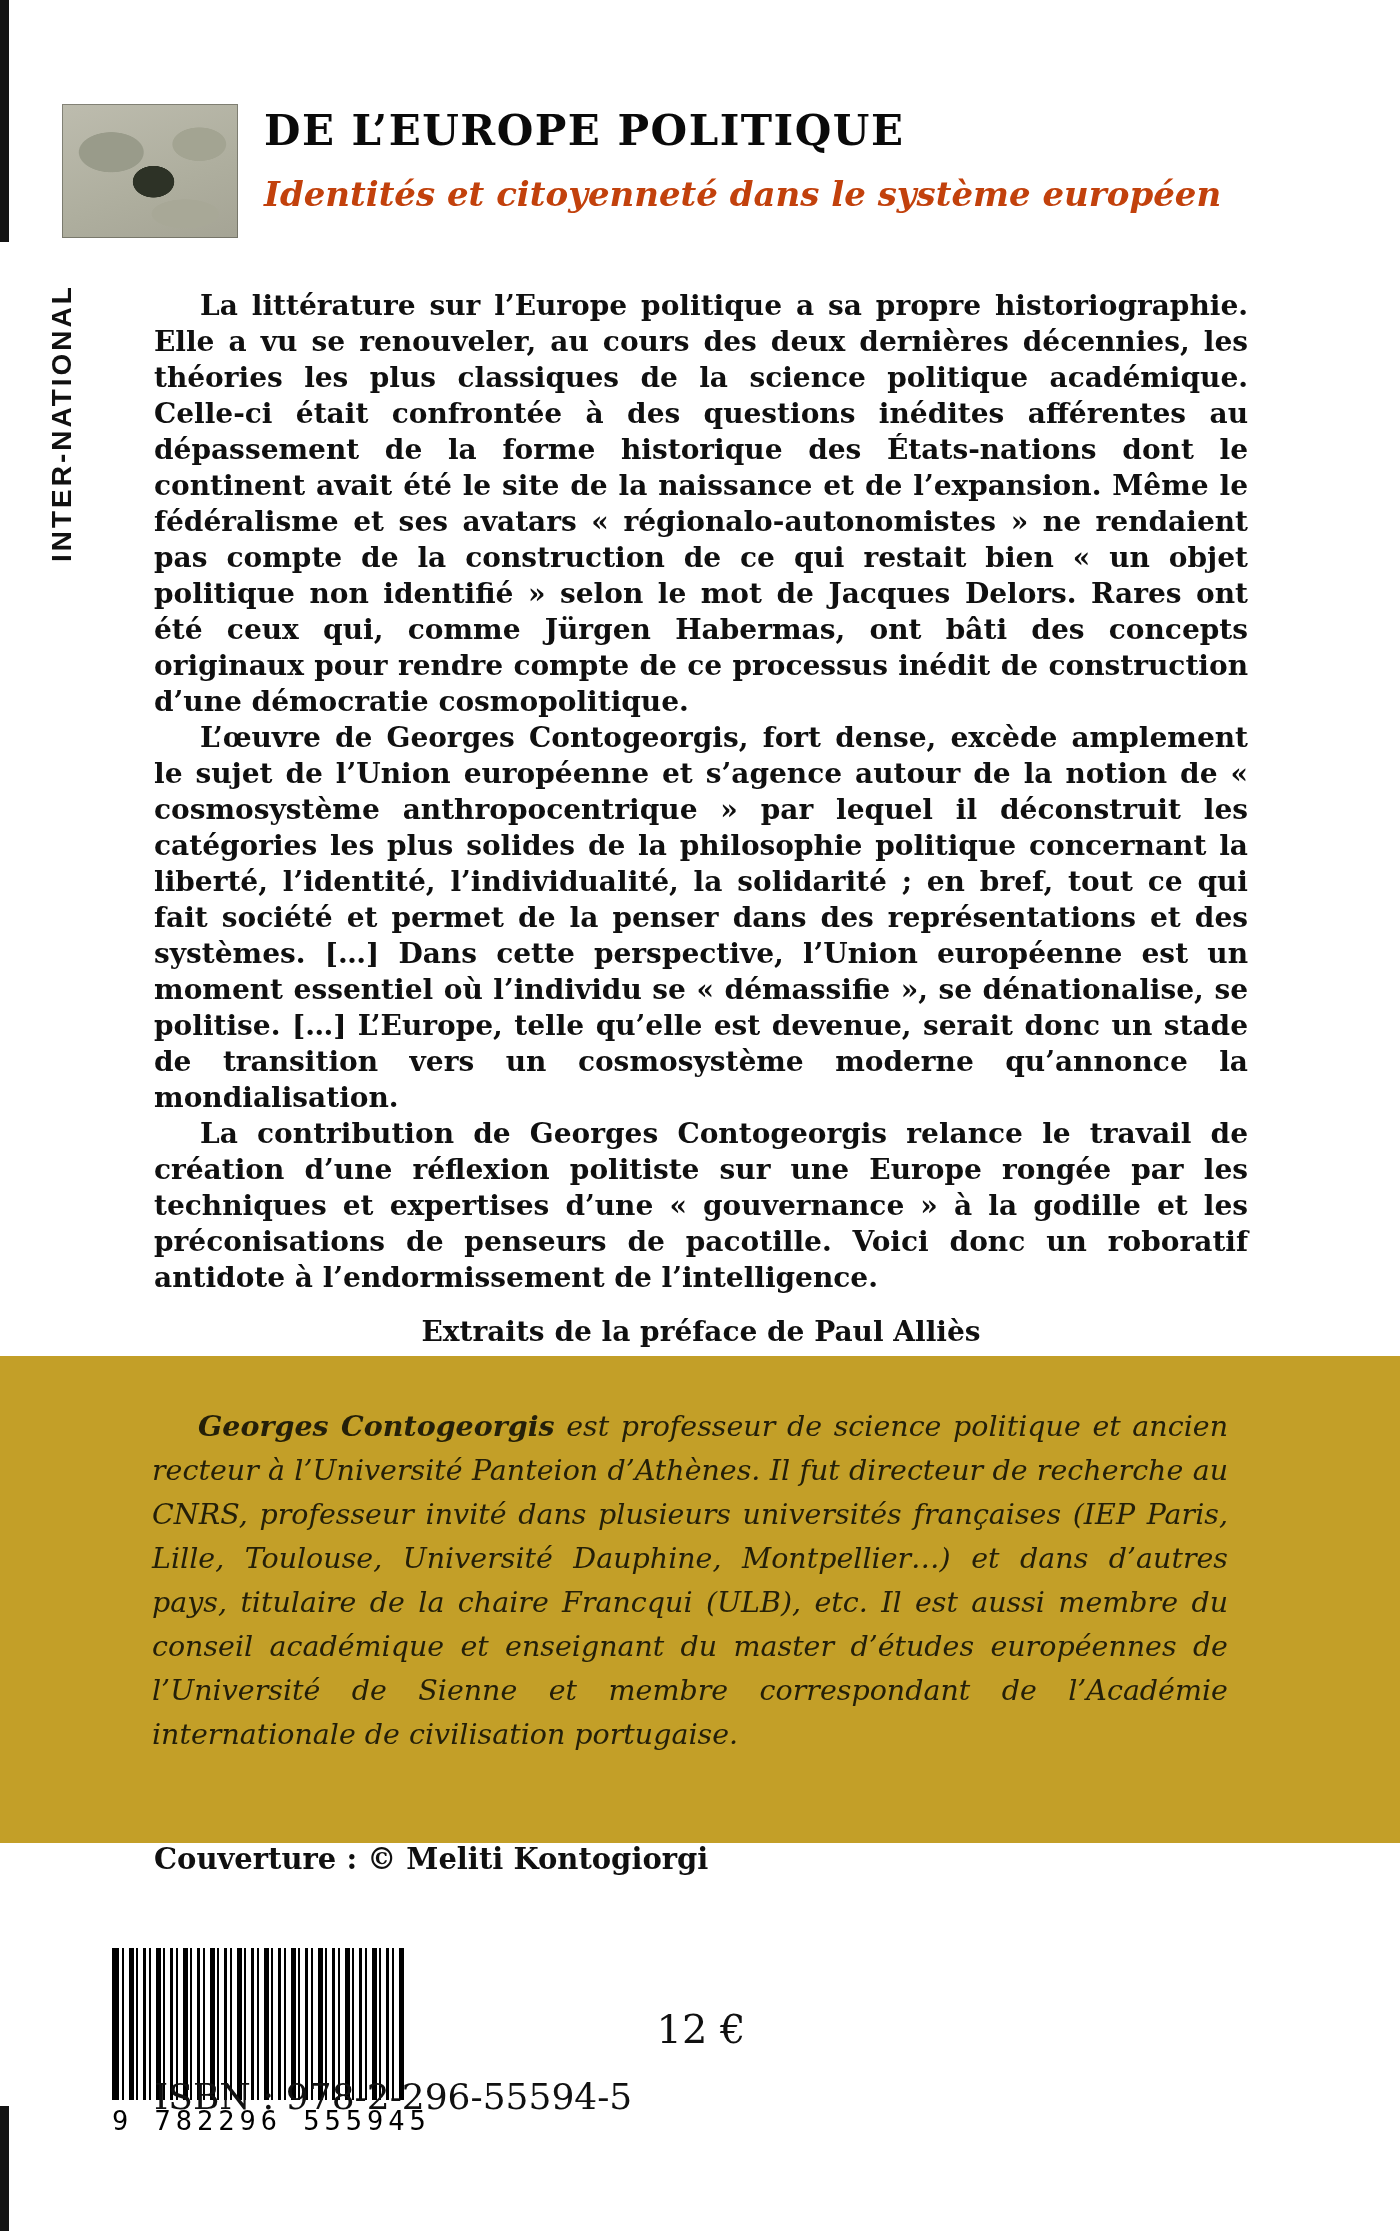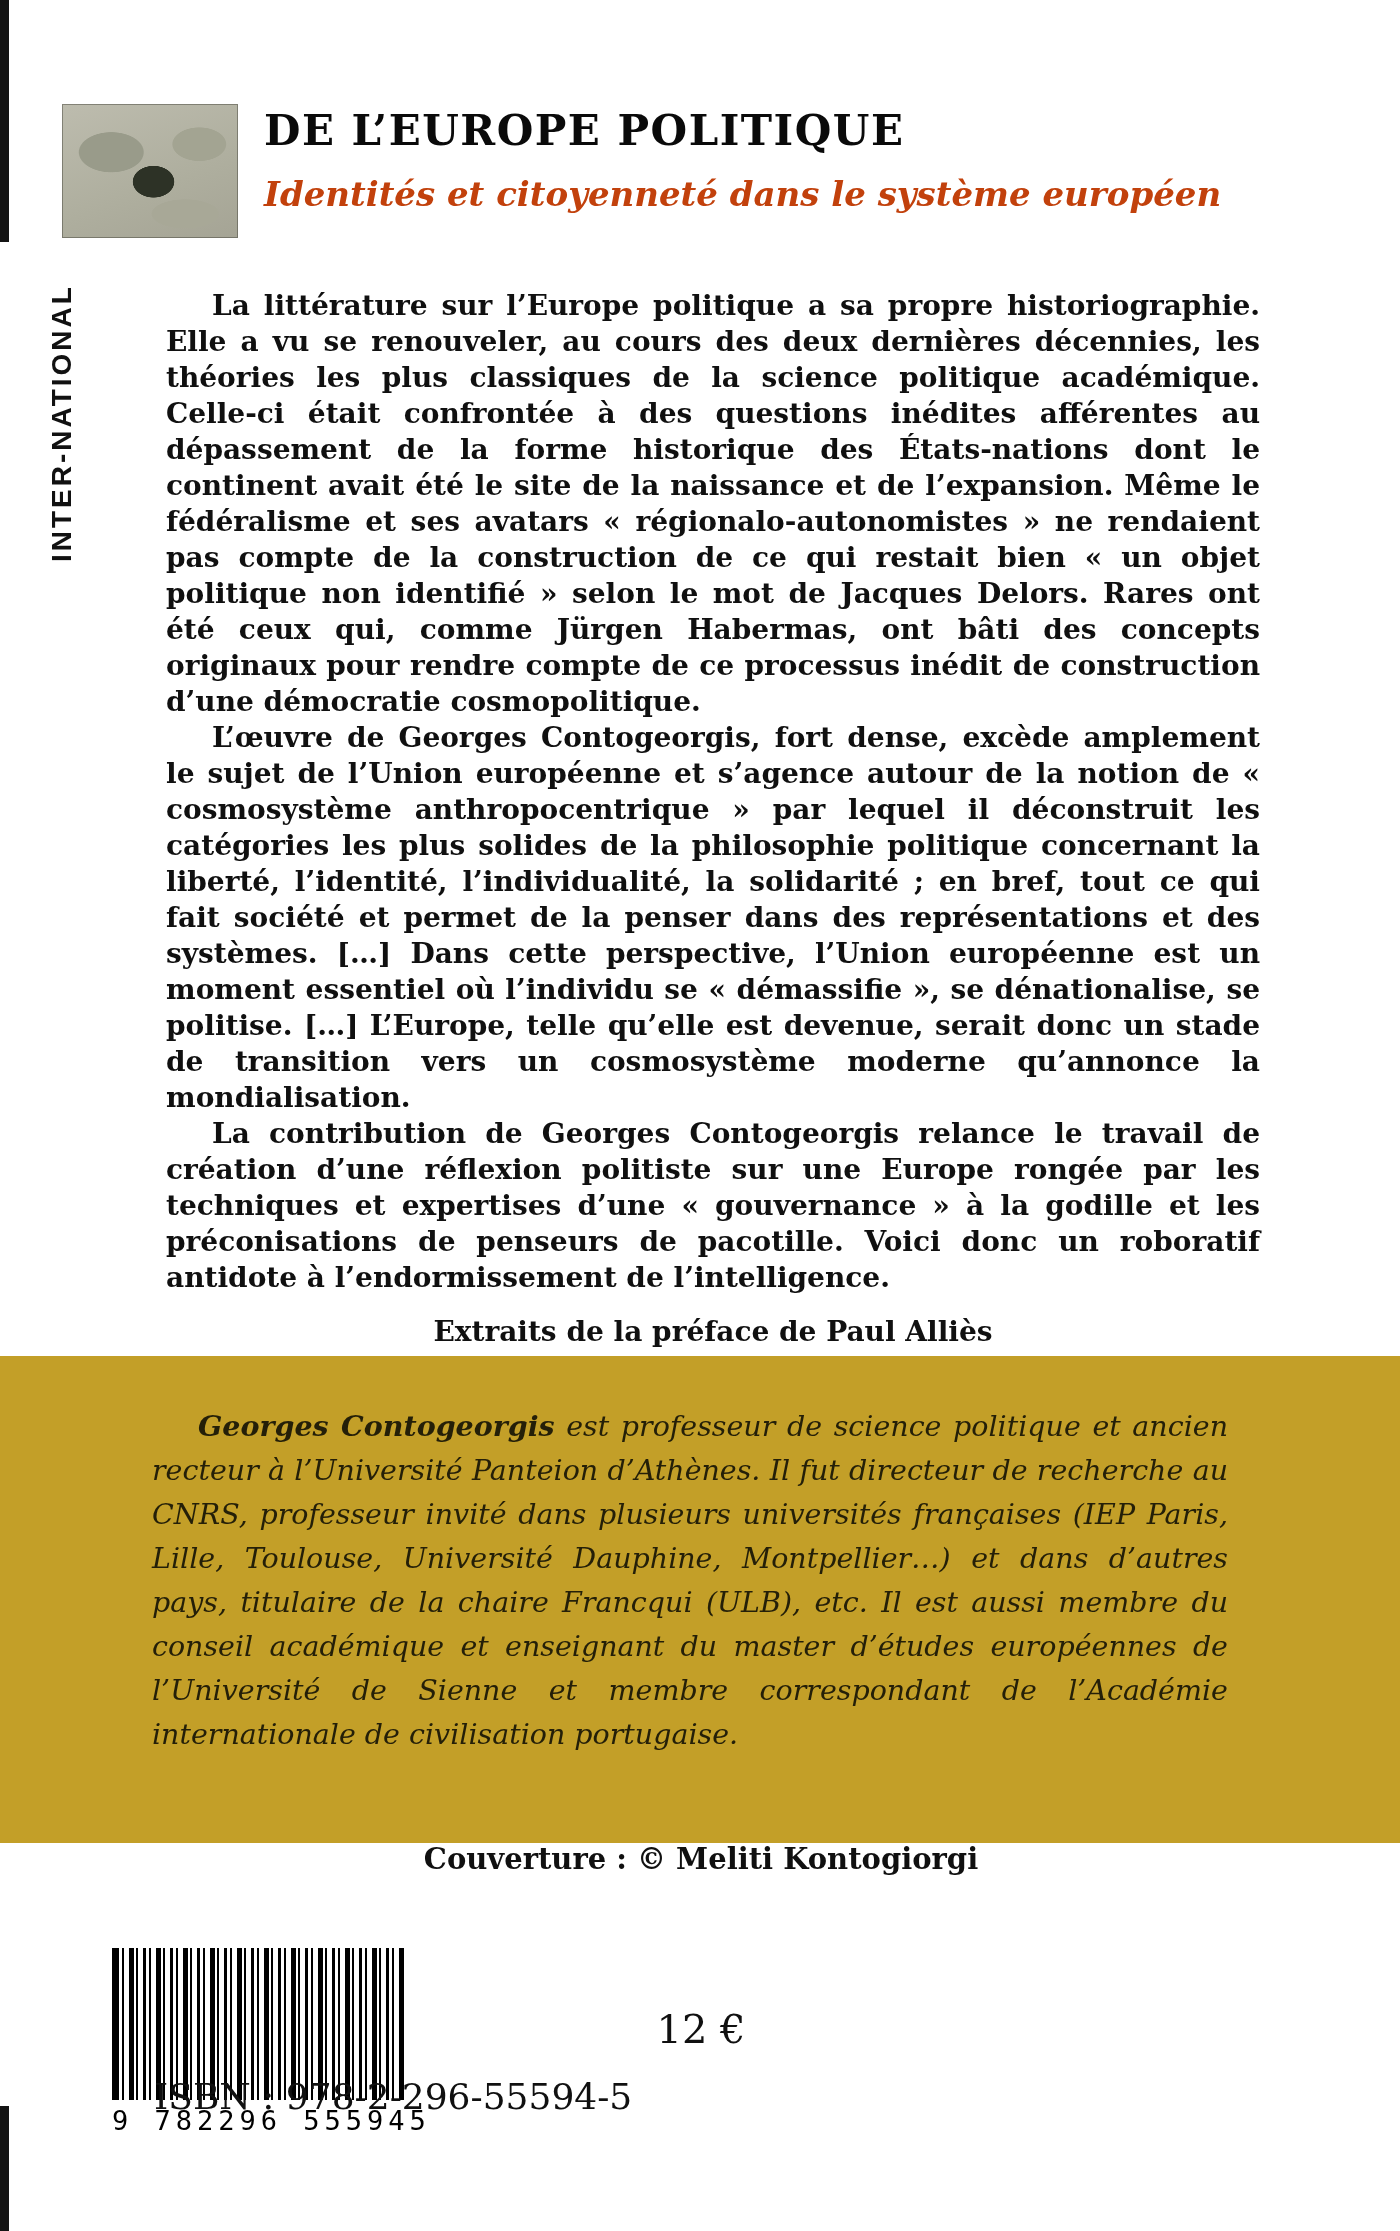--- a/index.html
+++ b/index.html
@@ -43,39 +43,38 @@
   .subtitle{
     position:absolute;left:264px;top:174px;margin:0;
     font-size:34px;font-weight:700;font-style:italic;color:#c2410c;
     white-space:nowrap;
   }
 
   .body-text{
     position:absolute;left:154px;top:288px;width:1094px;
     font-size:28px;line-height:36px;font-weight:700;color:#101010;
     text-align:justify;
-    margin-left:12px;
   }
   .body-text p{margin:0;text-indent:46px;}
   .body-text p.signature{text-indent:0;text-align:center;margin-top:18px;}
 
   .band{
     position:absolute;left:0;top:1356px;width:1400px;height:487px;
     background:#c39f28;
   }
   .bio{
     margin:0;padding:48px 172px 0 152px;
     font-size:28.5px;line-height:44px;font-style:italic;
     color:#241f08;text-align:justify;text-indent:46px;
   }
   .bio .bio-name{font-weight:700;}
 
   .credit{
     position:absolute;left:154px;top:1842px;width:1094px;
-    text-align:center;font-size:29px;font-weight:700;color:#101010;
+    text-align:left;font-size:29px;font-weight:700;color:#101010;
   }
 
   .barcode{
     position:absolute;left:112px;top:1948px;width:292px;background:#fff;
   }
   .bars{
     height:152px;
     border-left:4px solid #000;border-right:4px solid #000;
     background:repeating-linear-gradient(90deg,
       #000 0 3px,#fff 3px 6px,#000 6px 8px,#fff 8px 13px,

